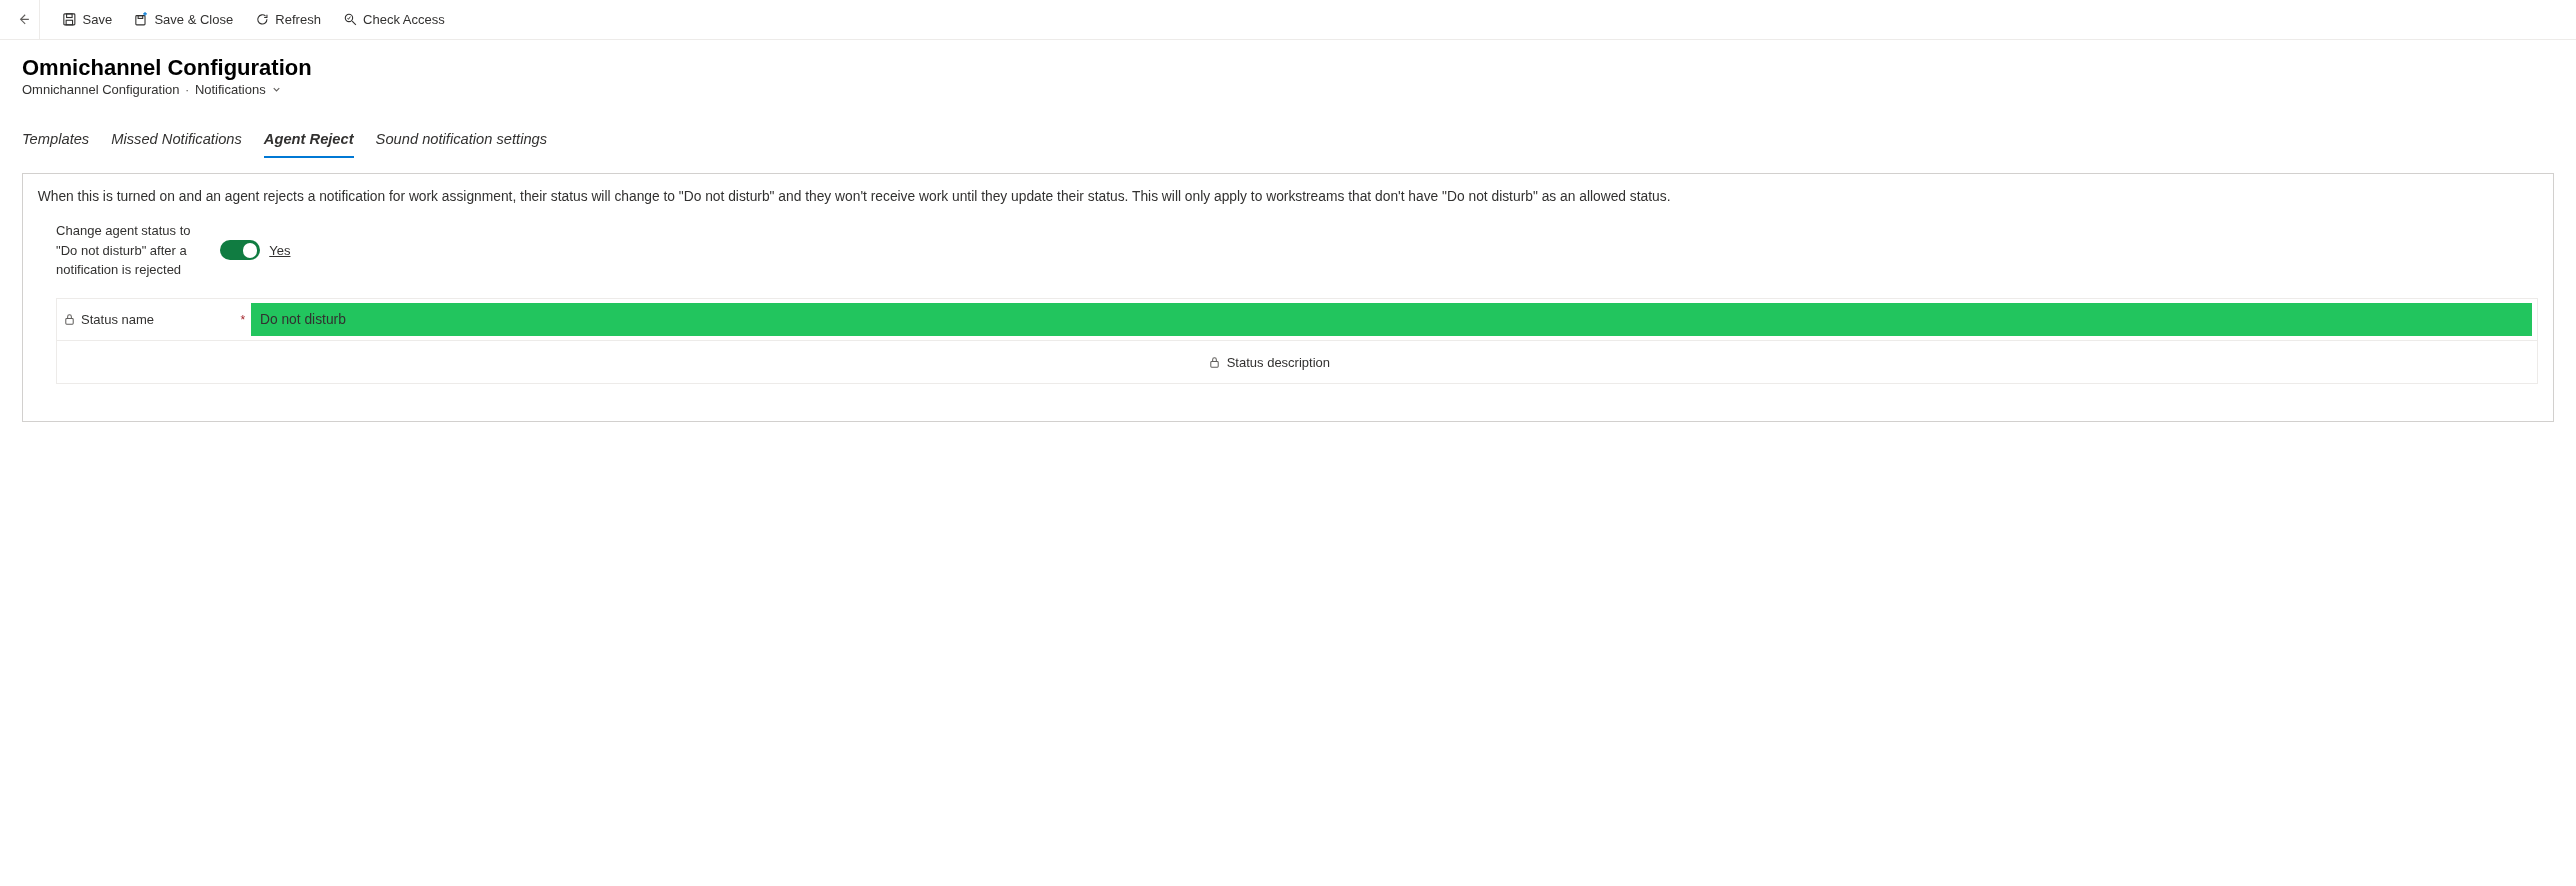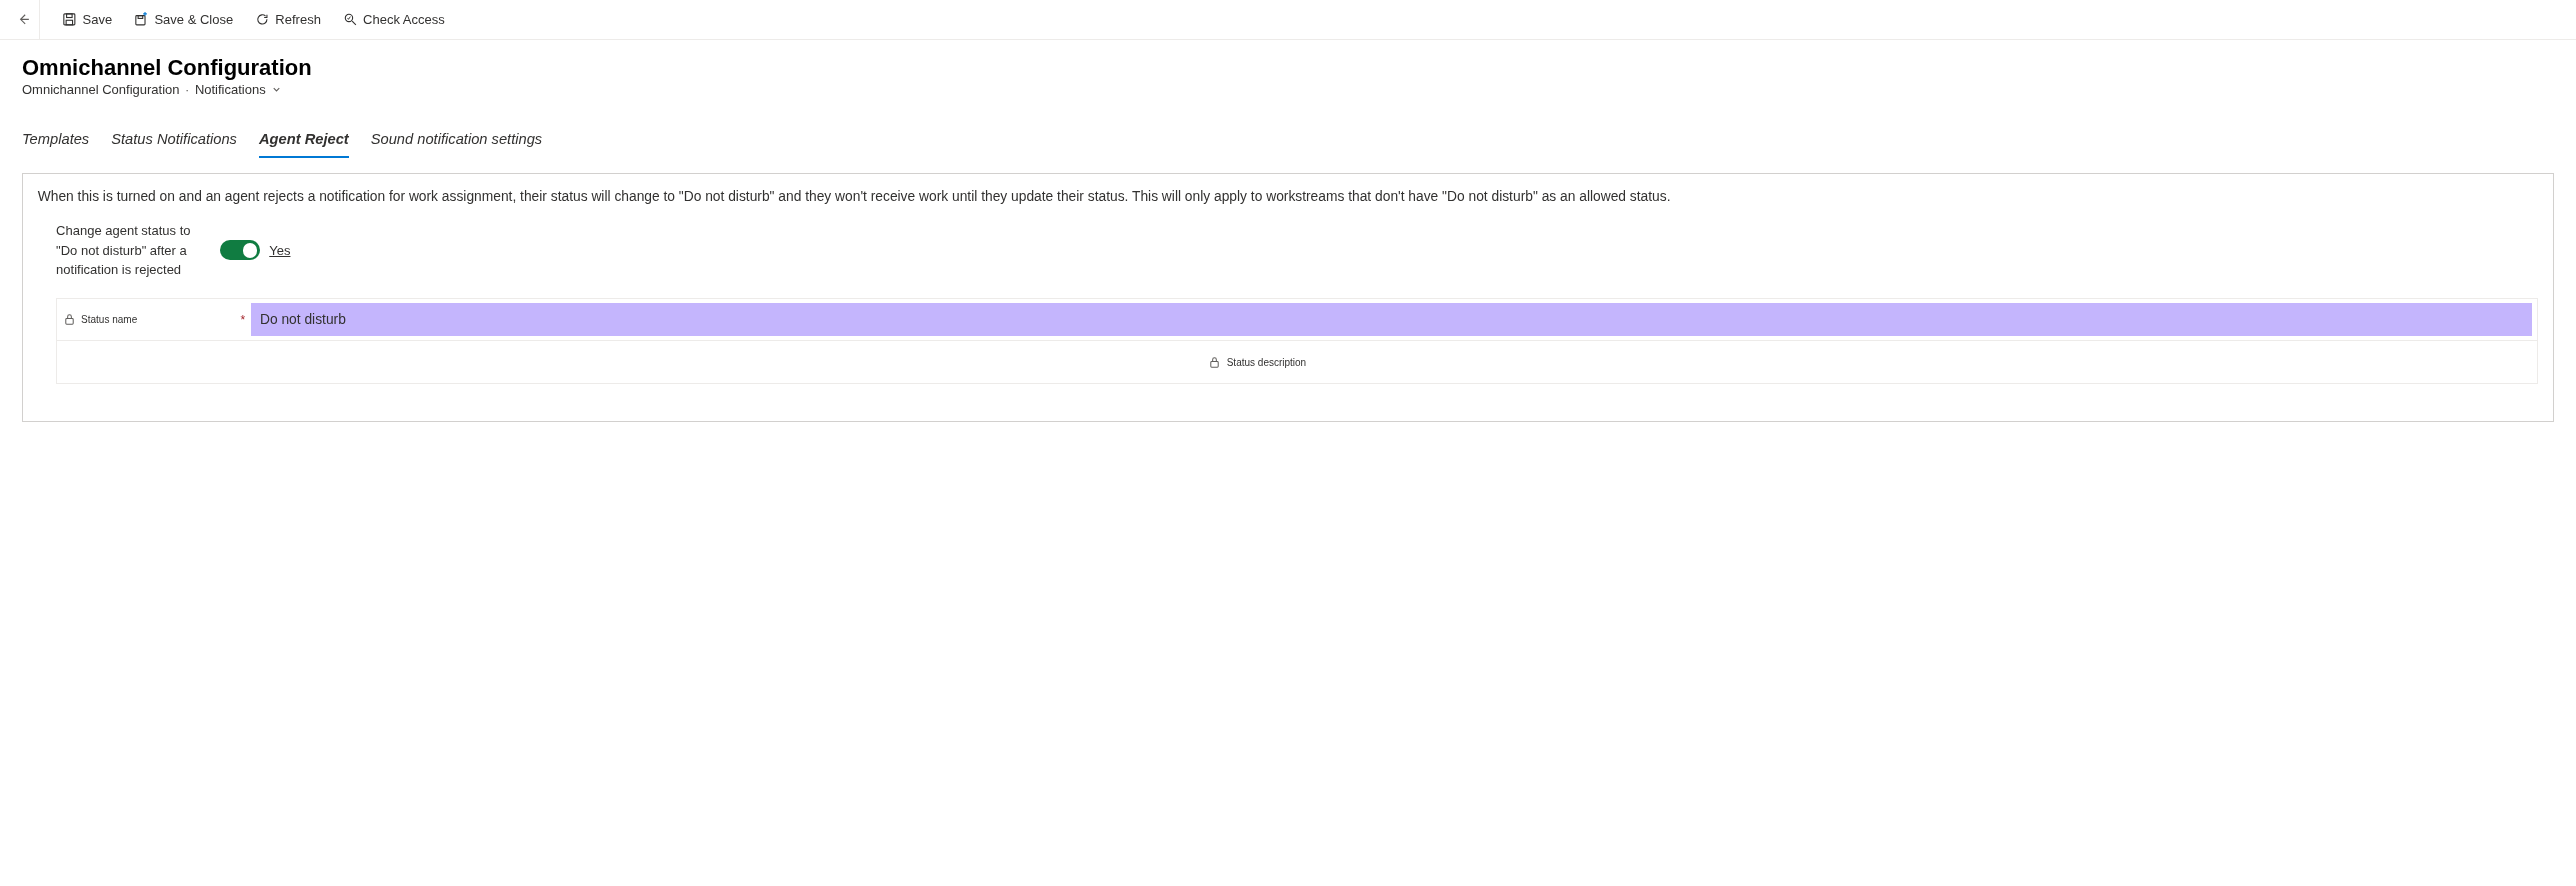--- a/index.html
+++ b/index.html
@@ -130,34 +130,34 @@
       min-height: 42px;
       border-bottom: 0.9px solid #edebe9;
       padding: 0 5.5px;
     }
     .field-row:last-child { border-bottom: none; justify-content: center; }
     .field-label-cell {
       width: 178px;
       display: flex;
       align-items: center;
       gap: 5.5px;
-      font-size: 10px;
+      font-size: 13px;
       color: #323130;
       flex-shrink: 0;
     }
     .lock-icon { width: 13px; height: 13px; flex-shrink: 0; }
     .required { color: #a4262c; font-size: 12px; padding-right: 5.5px; }
     .field-value {
       flex: 1;
       padding: 9.2px 9.2px;
       font-size: 13.8px;
       color: #323130;
     }
     .field-value.readonly {
-      background: #c4b5fd;
+      background: #22c55e;
     }
   </style>
 </head>
 <body>
 
 <div class="toolbar">
   <div class="back-btn">
     <svg class="toolbar-icon" viewBox="0 0 16 16" fill="none" stroke="#605e5c" stroke-width="1.2">
       <path d="M10 3 L5 8 L10 13 M5 8 H14"></path>
     </svg>
@@ -201,21 +201,21 @@
     <span class="breadcrumb-dot">·</span>
     <span>Notifications</span>
     <svg class="breadcrumb-chevron" viewBox="0 0 12 12" fill="none" stroke="#605e5c" stroke-width="1.2">
       <path d="M3 4.5 L6 7.5 L9 4.5"></path>
     </svg>
   </div>
 </div>
 
 <div class="tabs">
   <div class="tab">Templates</div>
-  <div class="tab">Status Notifications</div>
+  <div class="tab">Missed Notifications</div>
   <div class="tab active">Agent Reject</div>
   <div class="tab">Sound notification settings</div>
 </div>
 
 <div class="panel">
   <div class="panel-desc">When this is turned on and an agent rejects a notification for work assignment, their status will change to "Do not disturb" and they won't receive work until they update their status. This will only apply to workstreams that don't have "Do not disturb" as an allowed status.</div>
 
   <div class="toggle-row">
     <div class="toggle-label">Change agent status to "Do not disturb" after a notification is rejected</div>
     <div class="toggle-control">

